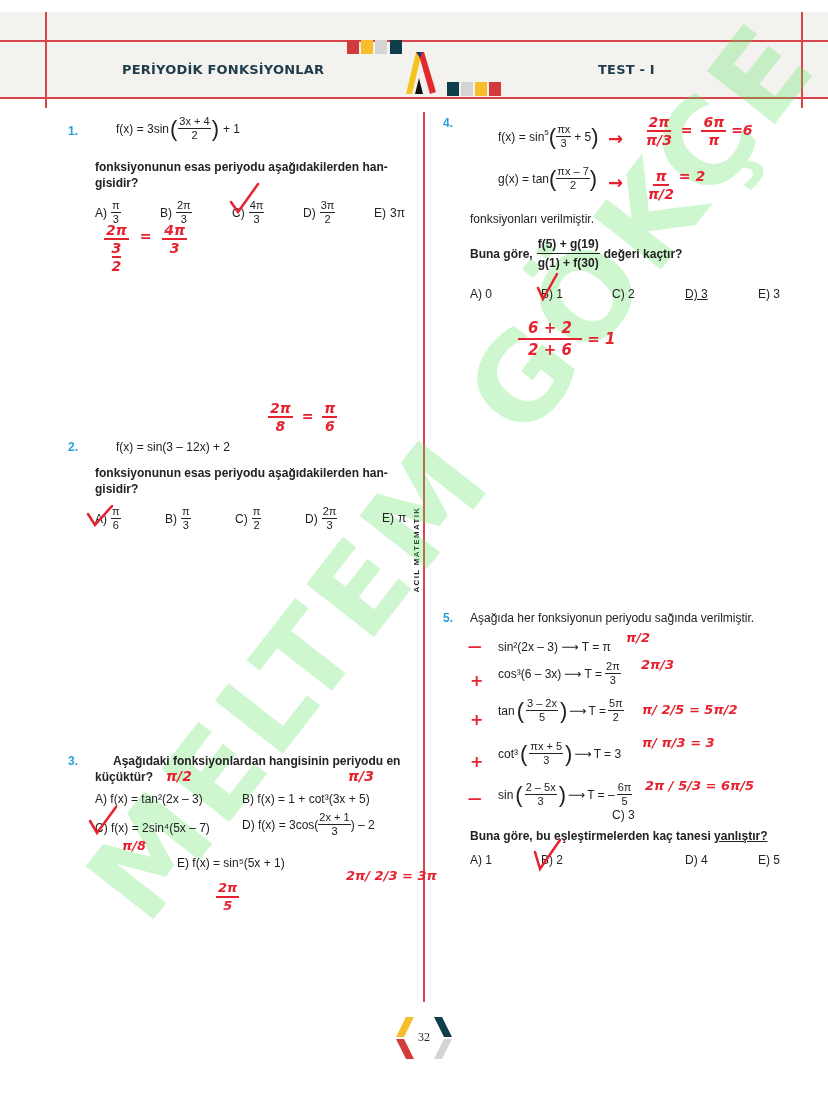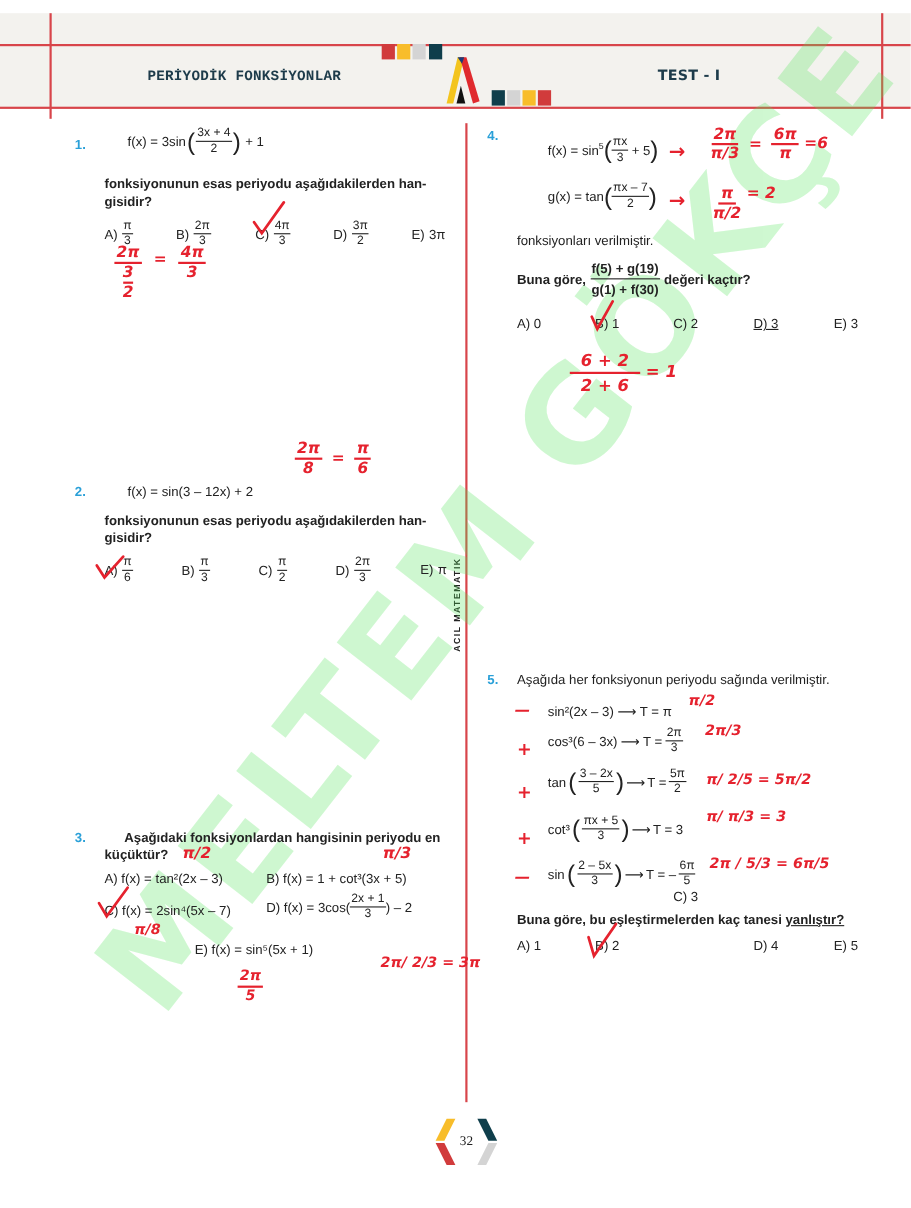--- a/index.html
+++ b/index.html
@@ -46,21 +46,21 @@
 </style>
 </head>
 <body>
 
 <div class="header-band"></div>
 <div class="hline" style="top:40px;"></div>
 <div class="hline" style="top:97px;"></div>
 <div class="vline" style="left:45px; top:12px; height:96px;"></div>
 <div class="vline" style="left:801px; top:12px; height:96px;"></div>
 
-<div class="title" style="left:134px; top:62px;font-family:Liberation Mono, monospace;">PERİYODİK FONKSİYONLAR</div>
+<div class="title" style="left:122px; top:62px;">PERİYODİK FONKSİYONLAR</div>
 <div class="title" style="left:598px; top:62px;">TEST - I</div>
 
 <div class="sq" style="left:347px; top:40px; background:#d13b3c;"></div>
 <div class="sq" style="left:361px; top:40px; background:#f8bd2a;"></div>
 <div class="sq" style="left:375px; top:40px; background:#d4d4d4;"></div>
 <div class="sq" style="left:390px; top:40px; background:#0f3e4b;"></div>
 
 <div class="sq" style="left:447px; top:82px; background:#0f3e4b;"></div>
 <div class="sq" style="left:461px; top:82px; background:#d4d4d4;"></div>
 <div class="sq" style="left:475px; top:82px; background:#f8bd2a;"></div>

